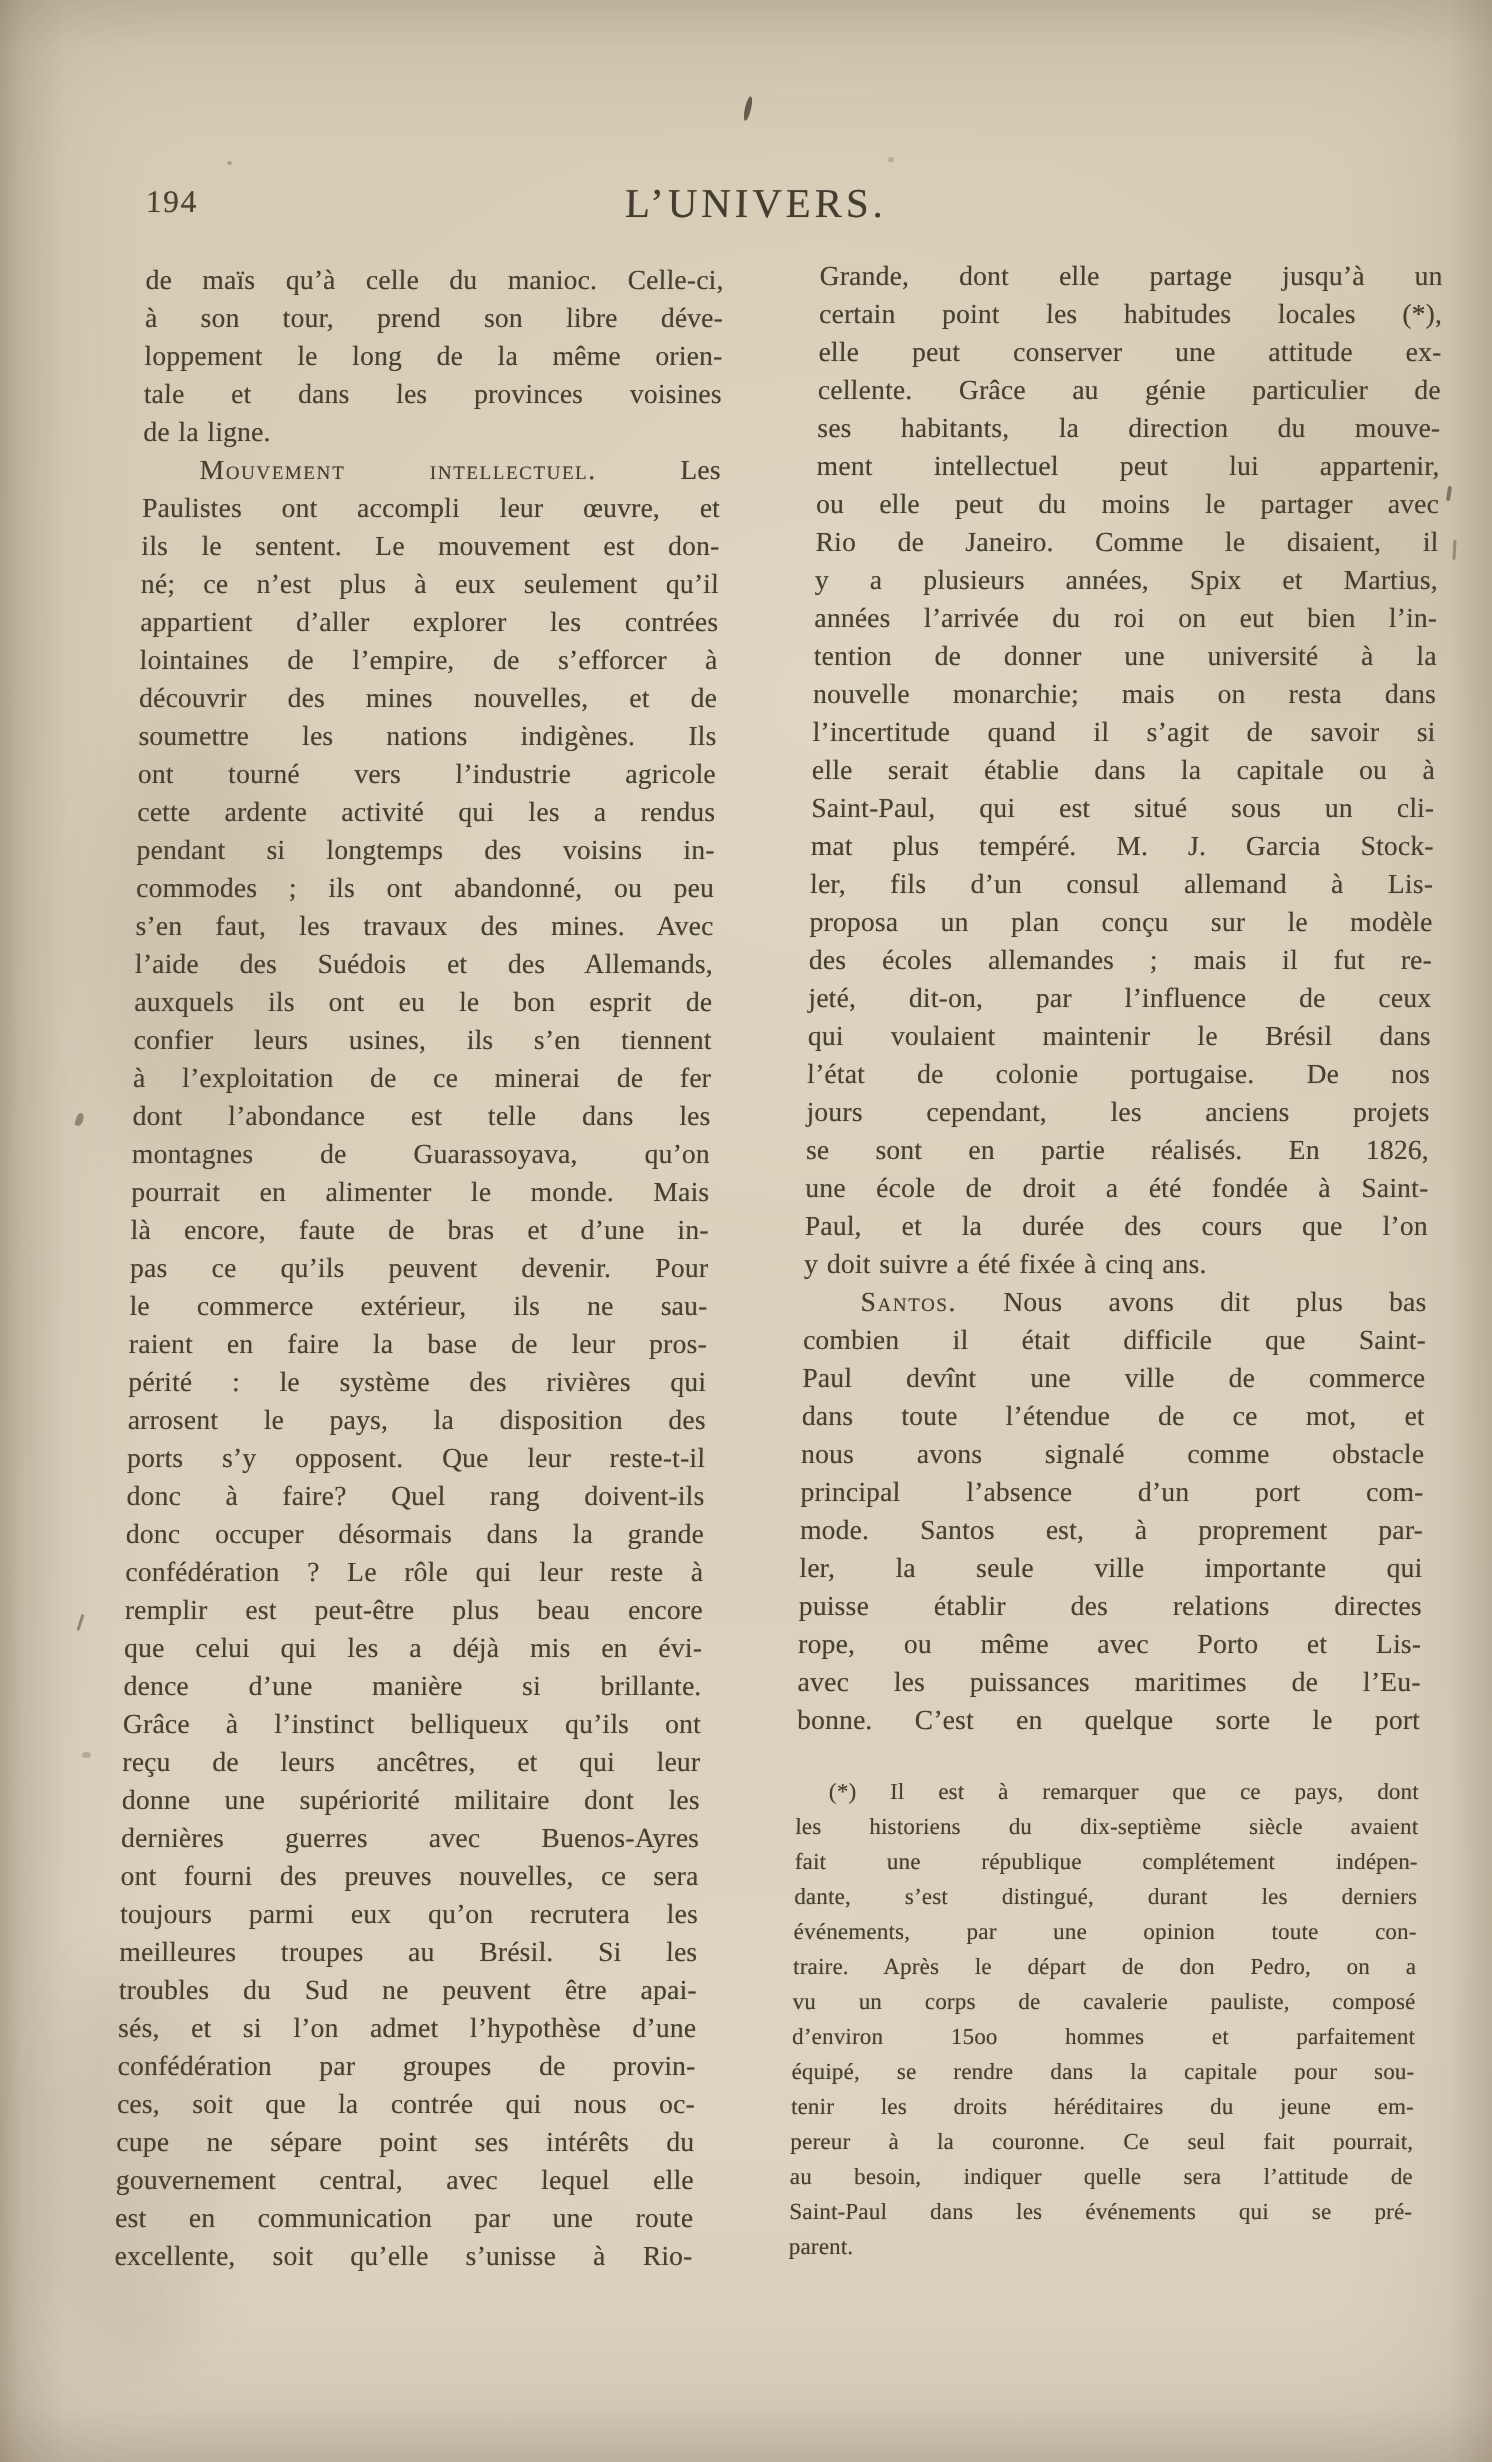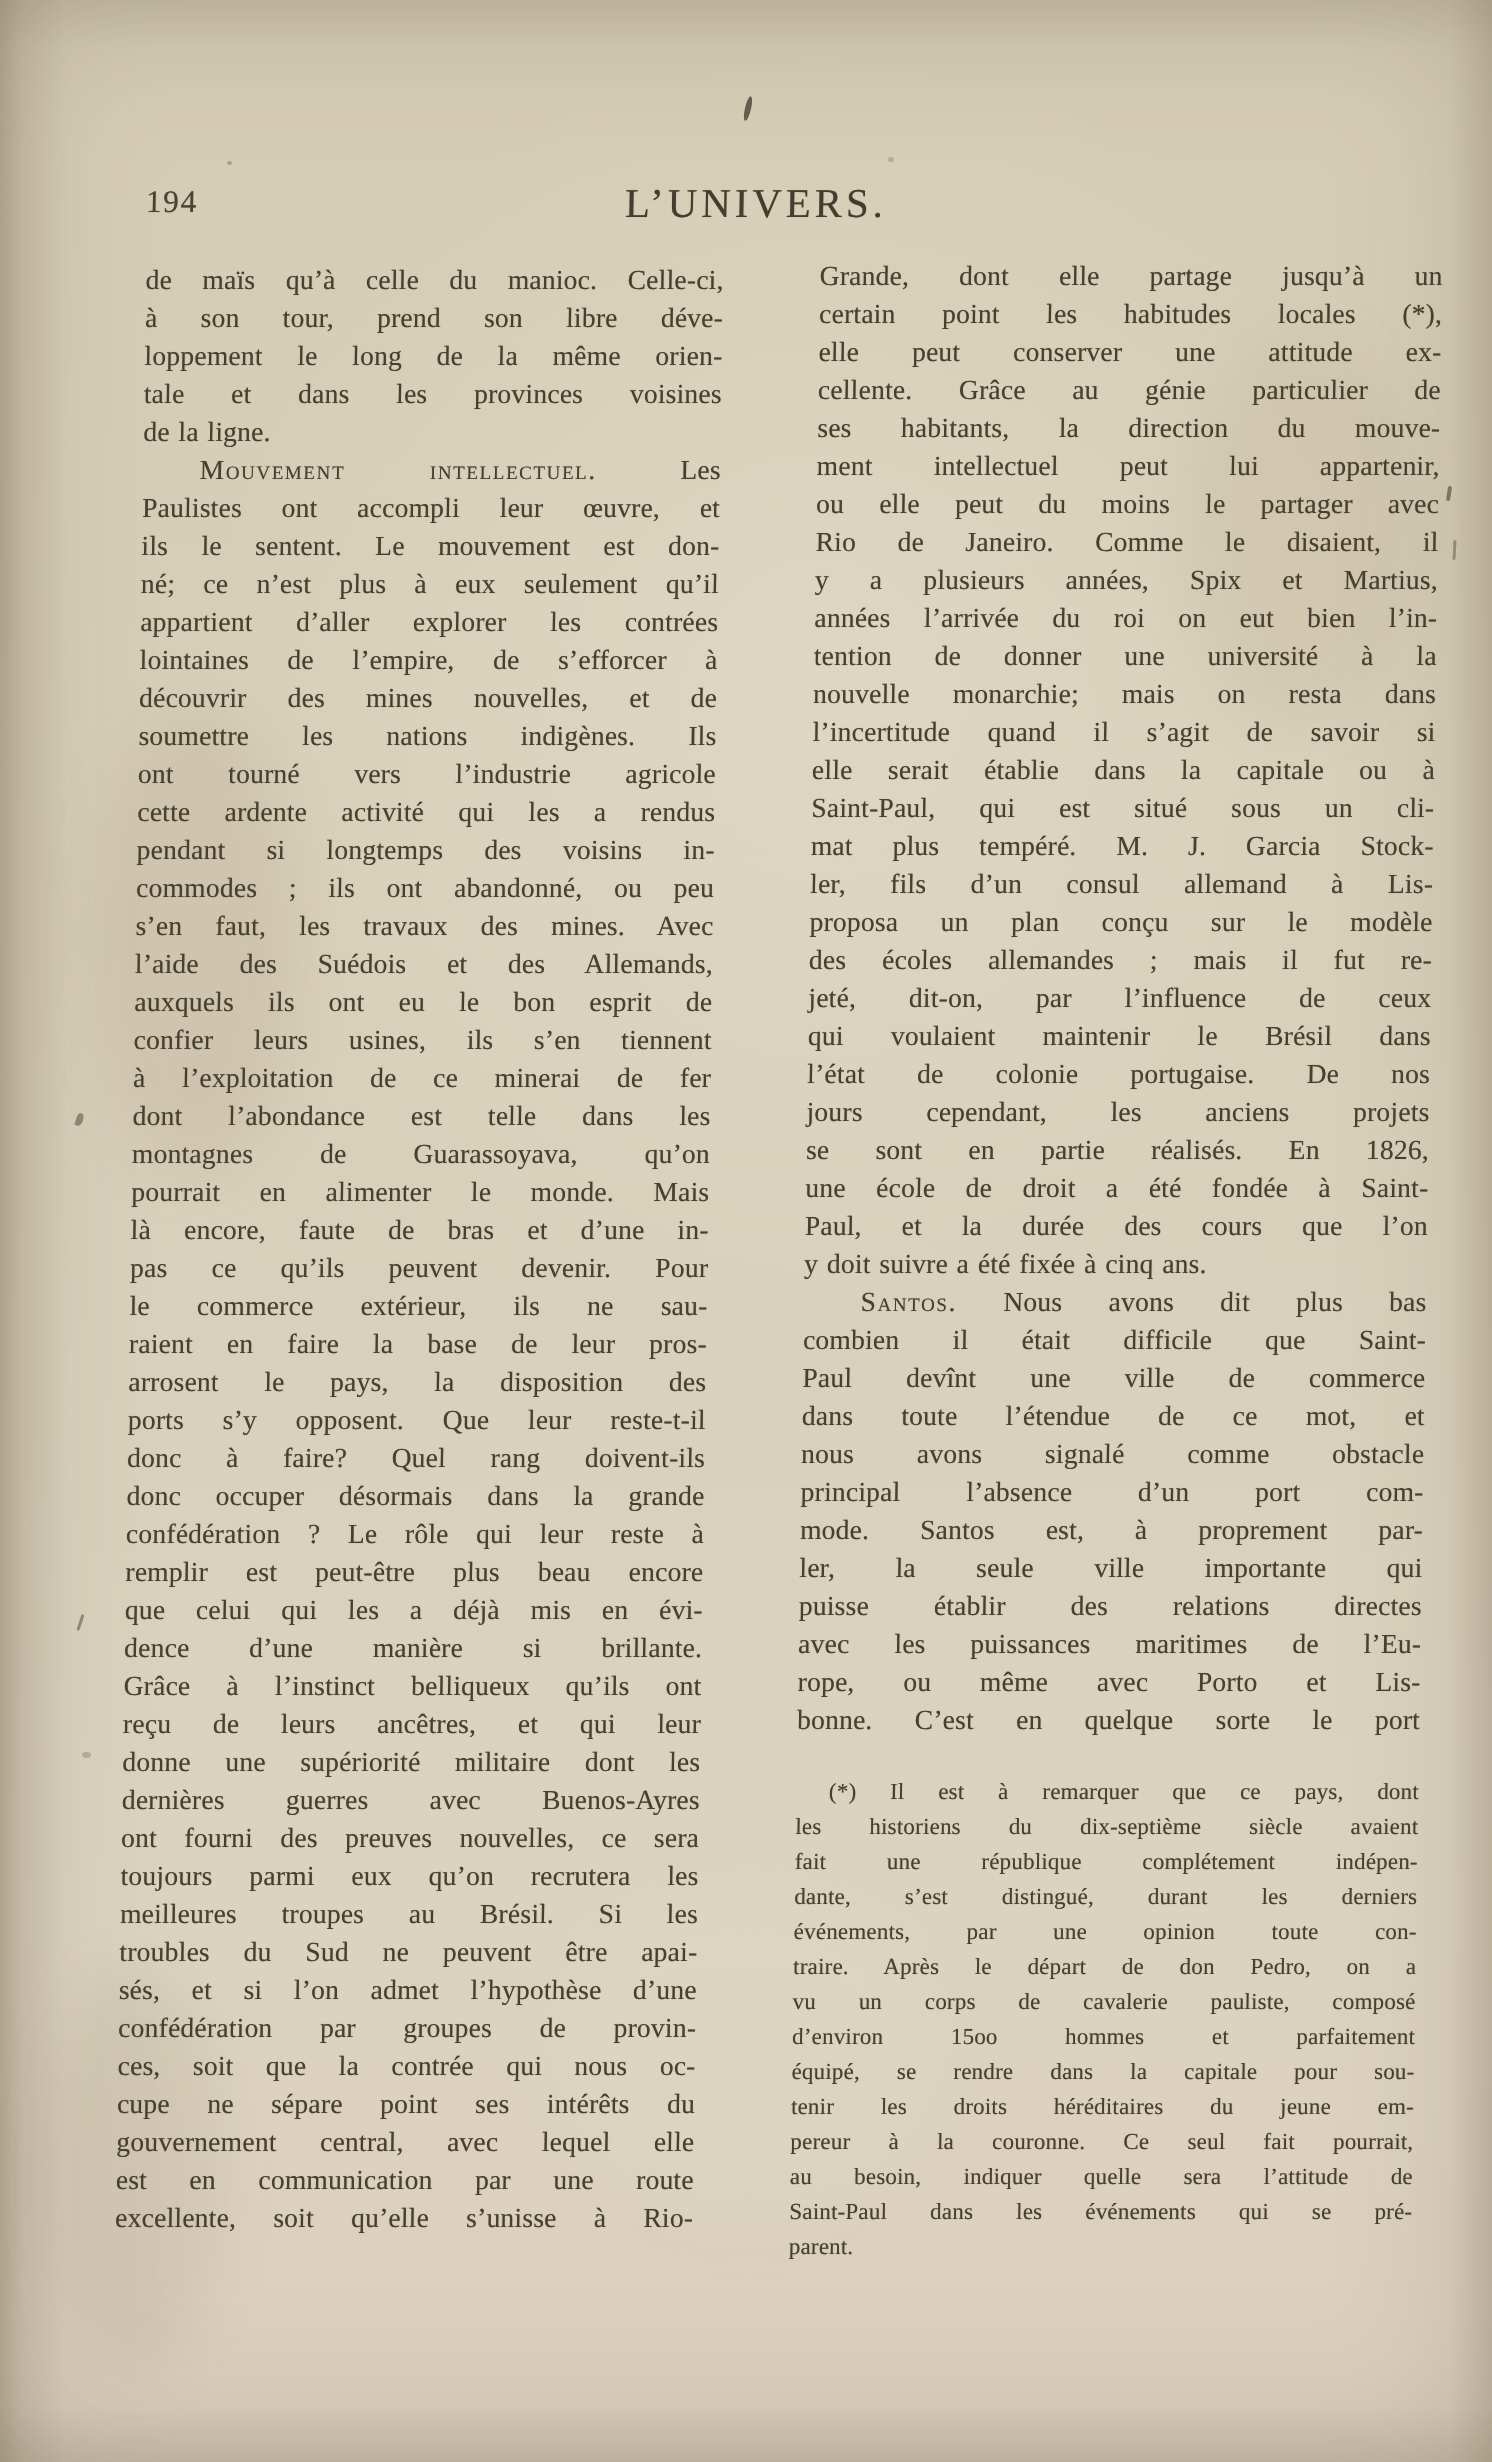--- a/index.html
+++ b/index.html
@@ -110,20 +110,21 @@
         <div class="line">auxquels ils ont eu le bon esprit de</div>
         <div class="line">confier leurs usines, ils s’en tiennent</div>
         <div class="line">à l’exploitation de ce minerai de fer</div>
         <div class="line">dont l’abondance est telle dans les</div>
         <div class="line">montagnes de Guarassoyava, qu’on</div>
         <div class="line">pourrait en alimenter le monde. Mais</div>
         <div class="line">là encore, faute de bras et d’une in-</div>
         <div class="line">pas ce qu’ils peuvent devenir. Pour</div>
         <div class="line">le commerce extérieur, ils ne sau-</div>
         <div class="line">raient en faire la base de leur pros-</div>
+        <div class="line">périté : le système des rivières qui</div>
         <div class="line">arrosent le pays, la disposition des</div>
         <div class="line">ports s’y opposent. Que leur reste-t-il</div>
         <div class="line">donc à faire? Quel rang doivent-ils</div>
         <div class="line">donc occuper désormais dans la grande</div>
         <div class="line">confédération ? Le rôle qui leur reste à</div>
         <div class="line">remplir est peut-être plus beau encore</div>
         <div class="line">que celui qui les a déjà mis en évi-</div>
         <div class="line">dence d’une manière si brillante.</div>
         <div class="line">Grâce à l’instinct belliqueux qu’ils ont</div>
         <div class="line">reçu de leurs ancêtres, et qui leur</div>
@@ -173,22 +174,22 @@
           <div class="line para-end">y doit suivre a été fixée à cinq ans.</div>
           <div class="line indent"><span class="sc">Santos.</span> Nous avons dit plus bas</div>
           <div class="line">combien il était difficile que Saint-</div>
           <div class="line">Paul devînt une ville de commerce</div>
           <div class="line">dans toute l’étendue de ce mot, et</div>
           <div class="line">nous avons signalé comme obstacle</div>
           <div class="line">principal l’absence d’un port com-</div>
           <div class="line">mode. Santos est, à proprement par-</div>
           <div class="line">ler, la seule ville importante qui</div>
           <div class="line">puisse établir des relations directes</div>
+          <div class="line">rope, ou même avec Porto et Lis-</div>
           <div class="line">avec les puissances maritimes de l’Eu-</div>
-          <div class="line">rope, ou même avec Porto et Lis-</div>
           <div class="line">bonne. C’est en quelque sorte le port</div>
         </div>
       <div class="footnote" id="footnote">
           <div class="line indent">(*) Il est à remarquer que ce pays, dont</div>
           <div class="line">les historiens du dix-septième siècle avaient</div>
           <div class="line">fait une république complétement indépen-</div>
           <div class="line">dante, s’est distingué, durant les derniers</div>
           <div class="line">événements, par une opinion toute con-</div>
           <div class="line">traire. Après le départ de don Pedro, on a</div>
           <div class="line">vu un corps de cavalerie pauliste, composé</div>

